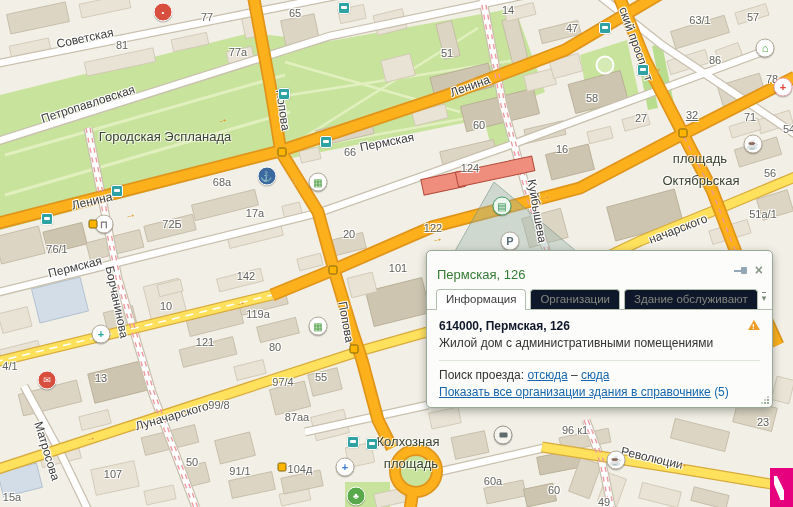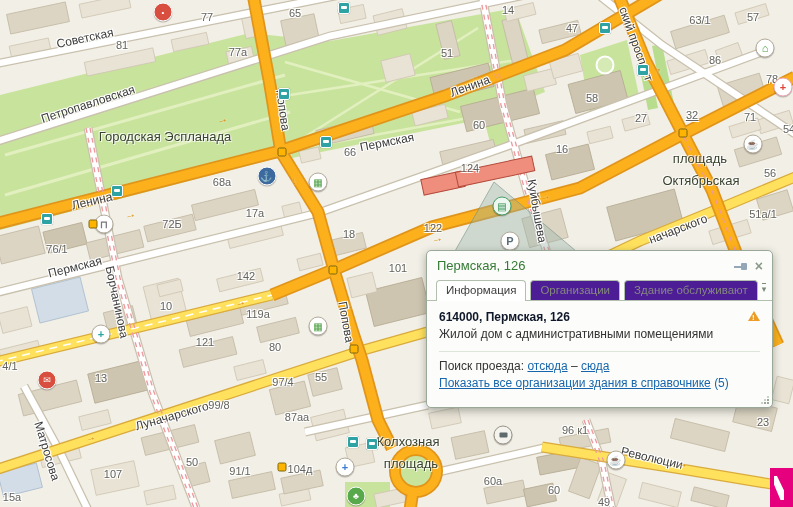--- a/index.html
+++ b/index.html
@@ -38,29 +38,29 @@
   .icon-parking{color:#5a6d7a;font-weight:bold;font-size:11px;}
   .icon-poi{background:#d94f3f;border-color:#fff;color:#fff;font-size:8px;}
   .icon-playground{width:15px;height:15px;background:rgba(255,255,255,.25);border:2px solid #fff;box-shadow:none;}
   .icon-busstation{background:#f4f3ee;border-color:#9a9488;}
   .icon-busstation::after{content:"";width:8px;height:5px;background:#5f6a6d;border-radius:1px;}
   
   #popup{position:absolute;left:426px;top:250px;width:345px;height:156px;background:#fcfdfa;
     border:1px solid #9aa89a;border-radius:5px;box-shadow:0 3px 9px rgba(50,60,50,.4);
     font-size:12px;color:#333;}
   .pp-head{display:flex;align-items:center;padding:7px 9px 3px 10px;}
-  .pp-title{color:#357a35;font-size:13px;flex:1;}
+  .pp-title{color:#357a35;font-size:13px;flex:1;margin-top:9px;}
   .pp-btn{cursor:pointer;margin-left:7px;display:flex;align-items:center;}
   .pin-icon{width:14px;height:12px;position:relative;}
   .pin-icon::before{content:"";position:absolute;right:1px;top:3px;width:6px;height:7px;background:#93a7b7;border-radius:1px;}
   .pin-icon::after{content:"";position:absolute;left:0;top:6px;width:7px;height:2px;background:#93a7b7;}
   .close-x{color:#8a9a8a;font-size:14px;font-weight:bold;line-height:10px;}
   .pp-tabs{display:flex;align-items:flex-end;padding:0 9px;border-bottom:1px solid #b2bfae;height:24px;}
   .pp-tab{padding:3px 9px 4px;border:1px solid #b2bfae;border-bottom:none;border-radius:4px 4px 0 0;
-    margin-right:4px;background:#4c1d95;color:#85887f;font-size:11.5px;white-space:nowrap;cursor:pointer;}
+    margin-right:4px;background:#0f172a;color:#85887f;font-size:11.5px;white-space:nowrap;cursor:pointer;}
   .pp-tab.active{background:#fff;color:#3c3c3c;margin-bottom:-1px;padding-bottom:5px;}
   .tab-overflow{margin-left:auto;margin-bottom:6px;color:#7b8a7b;font-size:9px;line-height:1;
     border-top:1px solid #7b8a7b;padding-top:1px;cursor:pointer;}
   .pp-body{padding:8px 12px 6px;line-height:1.45;}
   .pp-addr-row{display:flex;align-items:flex-start;}
   .pp-addr{color:#0f172a;font-weight:bold;flex:1;}
   .warn-icon{width:0;height:0;border-left:6px solid transparent;border-right:6px solid transparent;
     border-bottom:10px solid #ed9c28;position:relative;margin-top:2px;}
   .warn-icon::after{content:"!";position:absolute;left:-2px;top:1px;font-size:8px;color:#fff;font-weight:bold;}
   .pp-sep{border:none;border-top:1px solid #dde4da;margin:7px 0 6px;}
@@ -314,21 +314,21 @@
       <div class="bnum" style="left: 750px; top: 117px; position: absolute; transform: translate(-50%, -50%);">71</div>
       <div class="bnum" style="left: 770px; top: 173px; position: absolute; transform: translate(-50%, -50%);">56</div>
       <div class="bnum" style="left: 763px; top: 214px; position: absolute; transform: translate(-50%, -50%);">51а/1</div>
       <div class="bnum" style="left: 222px; top: 182px; position: absolute; transform: translate(-50%, -50%);">68а</div>
       <div class="bnum" style="left: 255px; top: 213px; position: absolute; transform: translate(-50%, -50%);">17а</div>
       <div class="bnum" style="left: 172px; top: 224px; position: absolute; transform: translate(-50%, -50%);">72Б</div>
       <div class="bnum" style="left: 57px; top: 249px; position: absolute; transform: translate(-50%, -50%);">76/1</div>
       <div class="bnum" style="left: 246px; top: 276px; position: absolute; transform: translate(-50%, -50%);">142</div>
       <div class="bnum" style="left: 166px; top: 306px; position: absolute; transform: translate(-50%, -50%);">10</div>
       <div class="bnum" style="left: 258px; top: 314px; position: absolute; transform: translate(-50%, -50%);">119а</div>
-      <div class="bnum" style="left: 349px; top: 234px; position: absolute; transform: translate(-50%, -50%);">18</div>
+      <div class="bnum" style="left: 349px; top: 234px; position: absolute; transform: translate(-50%, -50%);">20</div>
       <div class="bnum" style="left: 433px; top: 228px; position: absolute; transform: translate(-50%, -50%);">122</div>
       <div class="bnum" style="left: 398px; top: 268px; position: absolute; transform: translate(-50%, -50%);">101</div>
       <div class="bnum" style="left: 275px; top: 347px; position: absolute; transform: translate(-50%, -50%);">80</div>
       <div class="bnum" style="left: 205px; top: 342px; position: absolute; transform: translate(-50%, -50%);">121</div>
       <div class="bnum" style="left: 10px; top: 366px; position: absolute; transform: translate(-50%, -50%);">4/1</div>
       <div class="bnum" style="left: 283px; top: 382px; position: absolute; transform: translate(-50%, -50%);">97/4</div>
       <div class="bnum" style="left: 321px; top: 377px; position: absolute; transform: translate(-50%, -50%);">55</div>
       <div class="bnum" style="left: 297px; top: 417px; position: absolute; transform: translate(-50%, -50%);">87аа</div>
       <div class="bnum" style="left: 219px; top: 405px; position: absolute; transform: translate(-50%, -50%);">99/8</div>
       <div class="bnum" style="left: 101px; top: 378px; position: absolute; transform: translate(-50%, -50%);">13</div>

